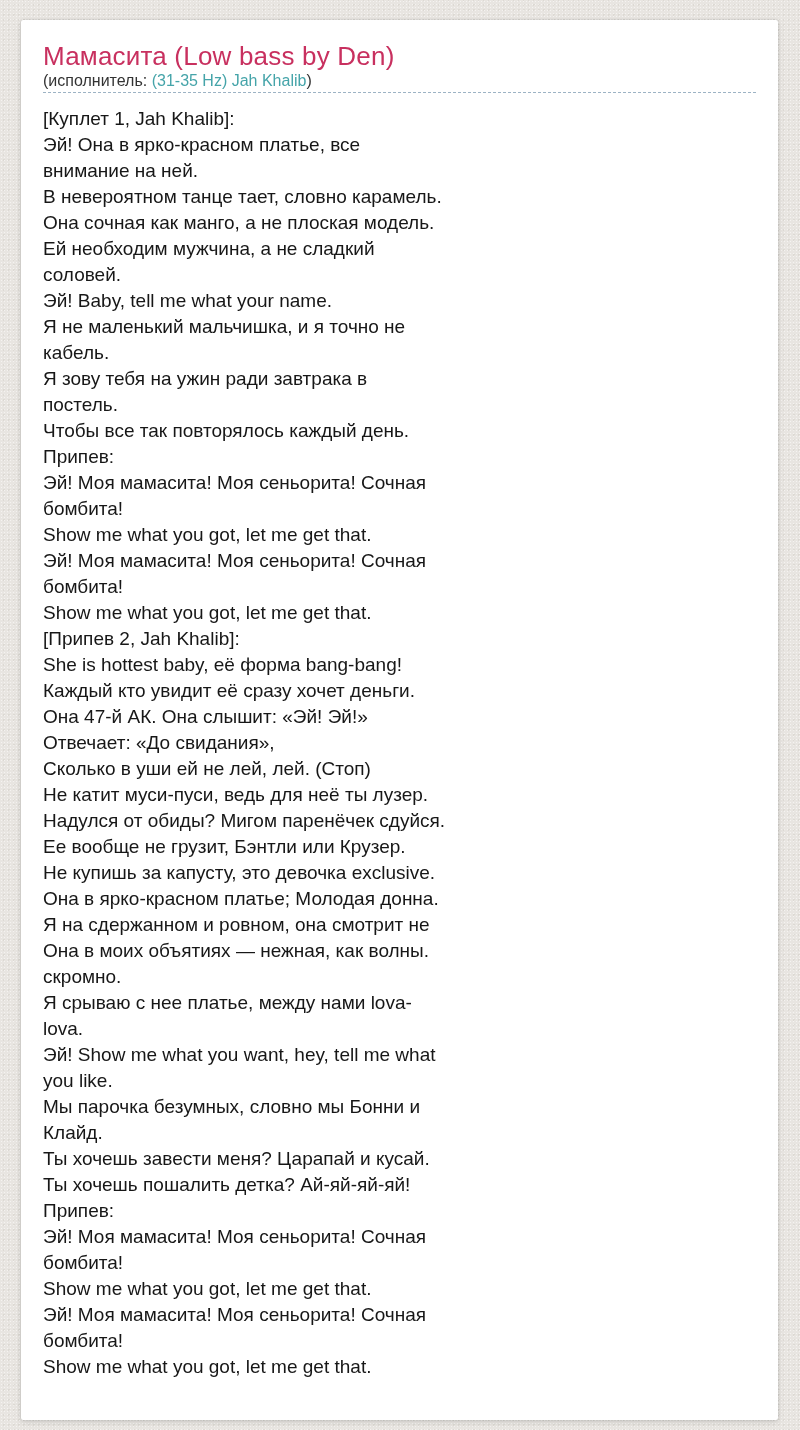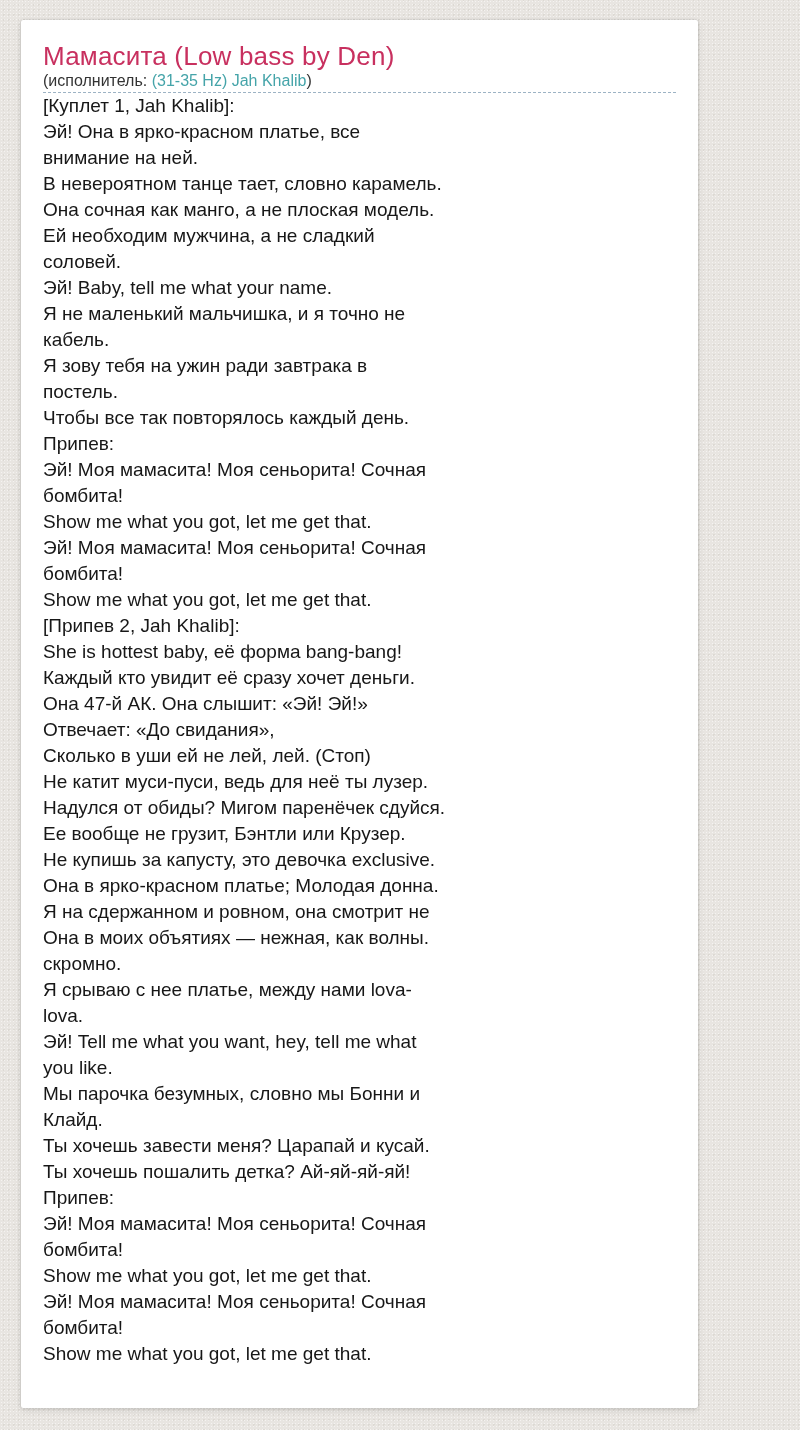--- a/index.html
+++ b/index.html
@@ -10,21 +10,21 @@
     font-family: "Liberation Sans", "DejaVu Sans", sans-serif;
     background-color: #e8e5e1;
     background-image:
       radial-gradient(rgba(255,255,255,0.55) 1px, rgba(255,255,255,0) 1px),
       radial-gradient(rgba(170,162,152,0.18) 1px, rgba(0,0,0,0) 1px);
     background-size: 3px 3px, 5px 5px;
     background-position: 0 0, 1px 2px;
     overflow: hidden;
   }
   .card {
-    width: 677px;
+    width: 757px;
     min-height: 1388px;
     margin: 20px auto 0 21px;
     background: #ffffff;
     border-radius: 2px;
     box-shadow: 0 0 2px rgba(0,0,0,0.22), 0 2px 6px rgba(0,0,0,0.12);
     padding: 22px 22px 40px 22px;
   }
   .song-header {
     border-bottom: 1px dashed #9db3c4;
     padding-bottom: 1px;
@@ -40,20 +40,21 @@
     font-size: 16px;
     line-height: 21px;
     color: #333333;
   }
   .artist-link {
     color: #45a4a9;
     text-decoration: none;
     cursor: pointer;
   }
   .lyrics {
+    margin-top: 13px;
     font-size: 19px;
     line-height: 26px;
     color: #171717;
   }
   .lyric-line {
     white-space: pre;
   }
 </style>
 </head>
 <body>
@@ -94,21 +95,21 @@
       <div class="lyric-line">Не катит муси-пуси, ведь для неё ты лузер.</div>
       <div class="lyric-line">Надулся от обиды? Мигом паренёчек сдуйся.</div>
       <div class="lyric-line">Ее вообще не грузит, Бэнтли или Крузер.</div>
       <div class="lyric-line">Не купишь за капусту, это девочка exclusive.</div>
       <div class="lyric-line">Она в ярко-красном платье; Молодая донна.</div>
       <div class="lyric-line">Я на сдержанном и ровном, она смотрит не</div>
       <div class="lyric-line">Она в моих объятиях — нежная, как волны.</div>
       <div class="lyric-line">скромно.</div>
       <div class="lyric-line">Я срываю с нее платье, между нами lova-</div>
       <div class="lyric-line">lova.</div>
-      <div class="lyric-line">Эй! Tell me what you want, hey, tell me what</div>
+      <div class="lyric-line">Эй! Show me what you want, hey, tell me what</div>
       <div class="lyric-line">you like.</div>
       <div class="lyric-line">Мы парочка безумных, словно мы Бонни и</div>
       <div class="lyric-line">Клайд.</div>
       <div class="lyric-line">Ты хочешь завести меня? Царапай и кусай.</div>
       <div class="lyric-line">Ты хочешь пошалить детка? Ай-яй-яй-яй!</div>
       <div class="lyric-line">Припев:</div>
       <div class="lyric-line">Эй! Моя мамасита! Моя сеньорита! Сочная</div>
       <div class="lyric-line">бомбита!</div>
       <div class="lyric-line">Show me what you got, let me get that.</div>
       <div class="lyric-line">Эй! Моя мамасита! Моя сеньорита! Сочная</div>

